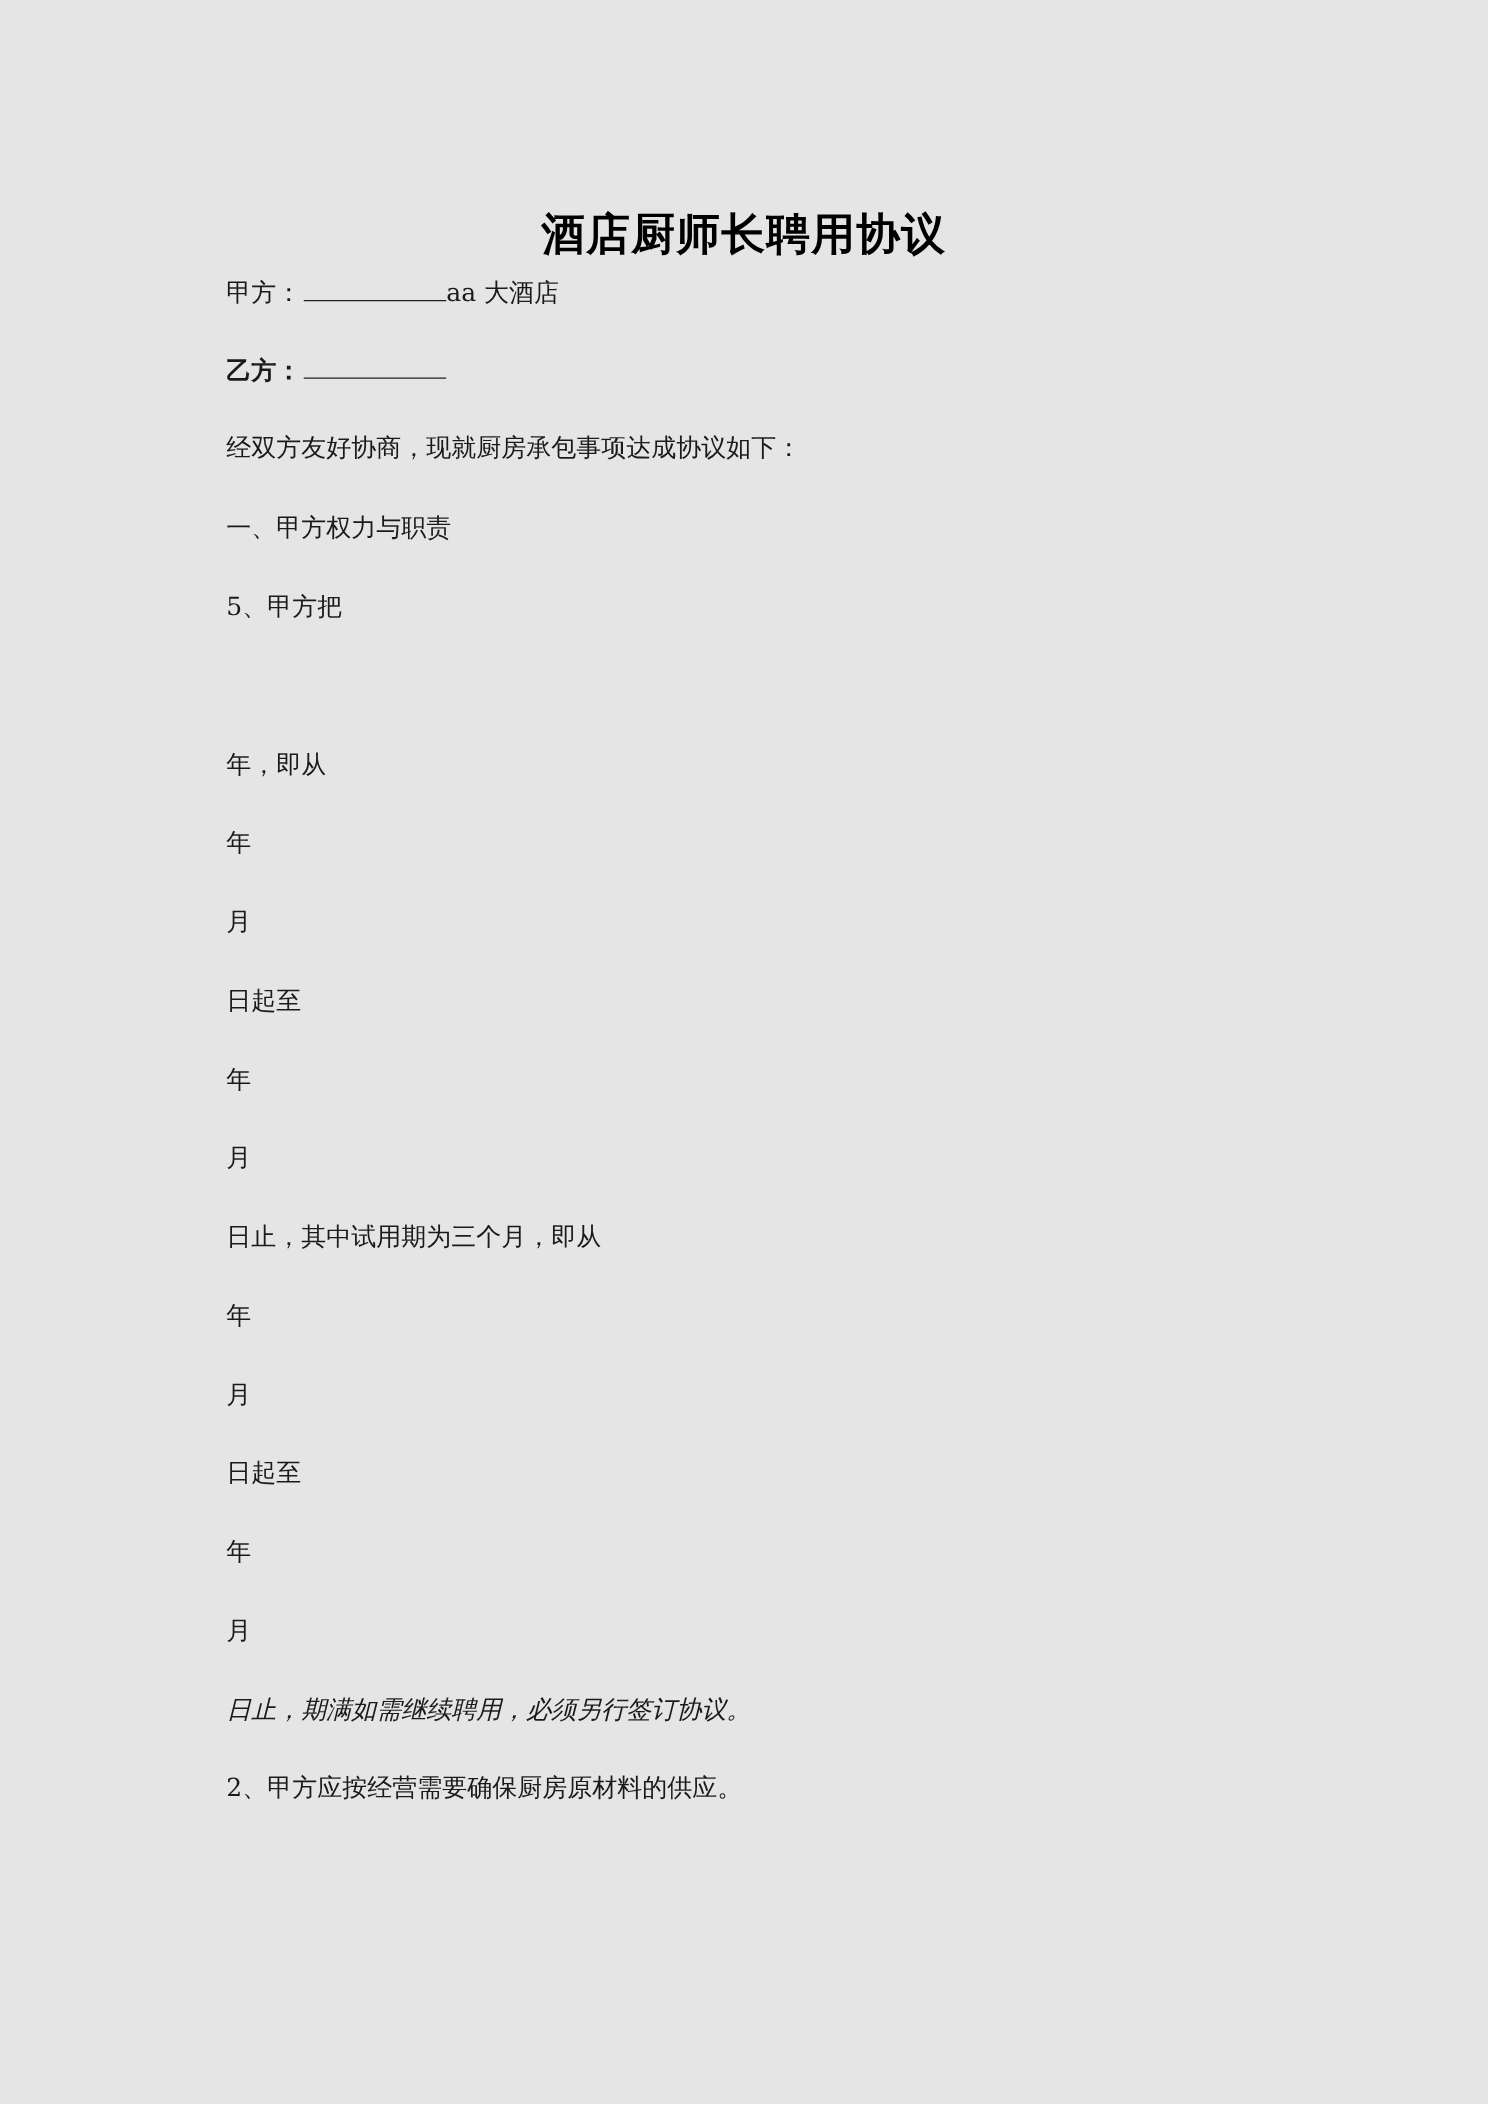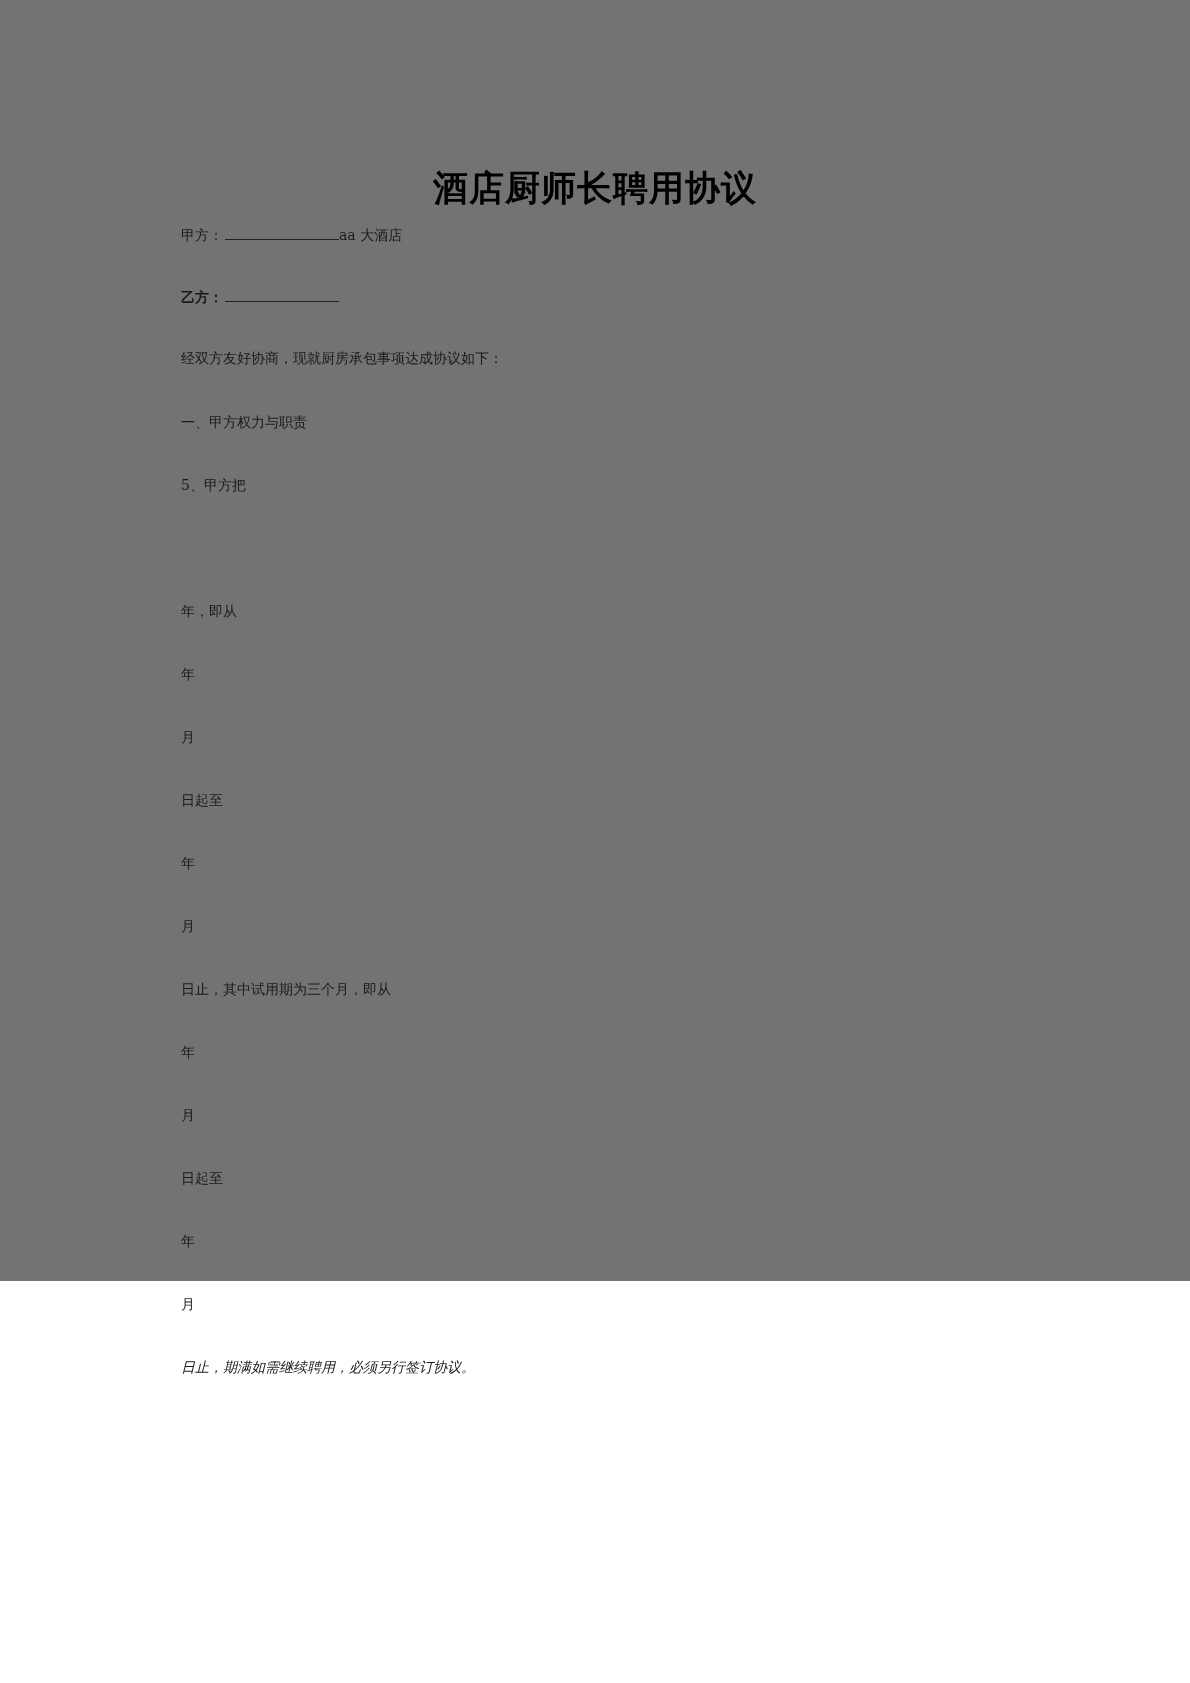--- a/index.html
+++ b/index.html
@@ -13,39 +13,39 @@
       position: relative;
       overflow: hidden;
       font-family: "DejaVu Serif", "Liberation Serif", serif;
       color: #111111;
     }
     .page {
       position: absolute;
       left: 0;
       top: 0;
       width: 1190px;
-      height: 1281px;
-      background: #737373;
+      height: 1683px;
+      background: #e5e5e5;
     }
     .title {
       position: absolute;
       left: 0;
       top: 166px;
       width: 1190px;
       text-align: center;
       font-size: 35px;
       font-weight: bold;
       line-height: 44px;
       letter-spacing: 1px;
       color: #000000;
     }
     .line {
       position: absolute;
       left: 181px;
-      font-size: 14px;
+      font-size: 20px;
       line-height: 26px;
       white-space: nowrap;
       color: #1a1a1a;
     }
     .blank {
       display: inline-block;
       width: 114px;
       border-bottom: 1px solid #222;
       height: 18px;
       vertical-align: baseline;
@@ -76,14 +76,15 @@
   <div class="line" style="top:787px;">日起至</div>
   <div class="line" style="top:850px;">年</div>
   <div class="line" style="top:913px;">月</div>
   <div class="line" style="top:976px;">日止，其中试用期为三个月，即从</div>
   <div class="line" style="top:1039px;">年</div>
   <div class="line" style="top:1102px;">月</div>
   <div class="line" style="top:1165px;">日起至</div>
   <div class="line" style="top:1228px;">年</div>
   <div class="line" style="top:1291px;">月</div>
   <div class="line" style="top:1354px;font-style:italic;">日止，期满如需继续聘用，必须另行签订协议。</div>
+  <div class="line" style="top:1417px;">2、甲方应按经营需要确保厨房原材料的供应。</div>
 
 </div>
 
 </body></html>

